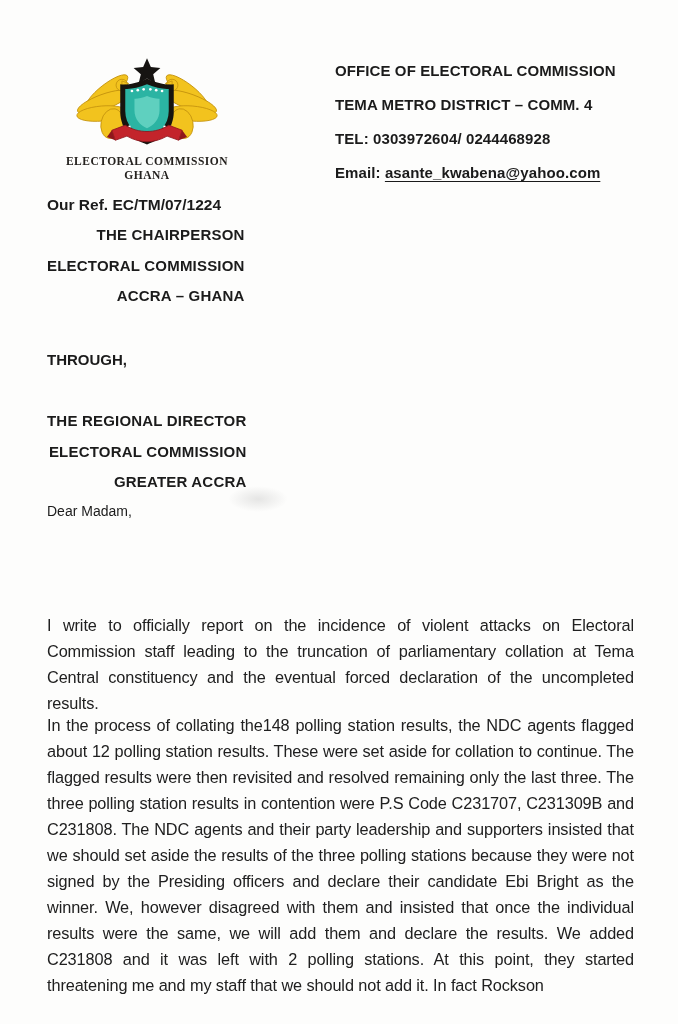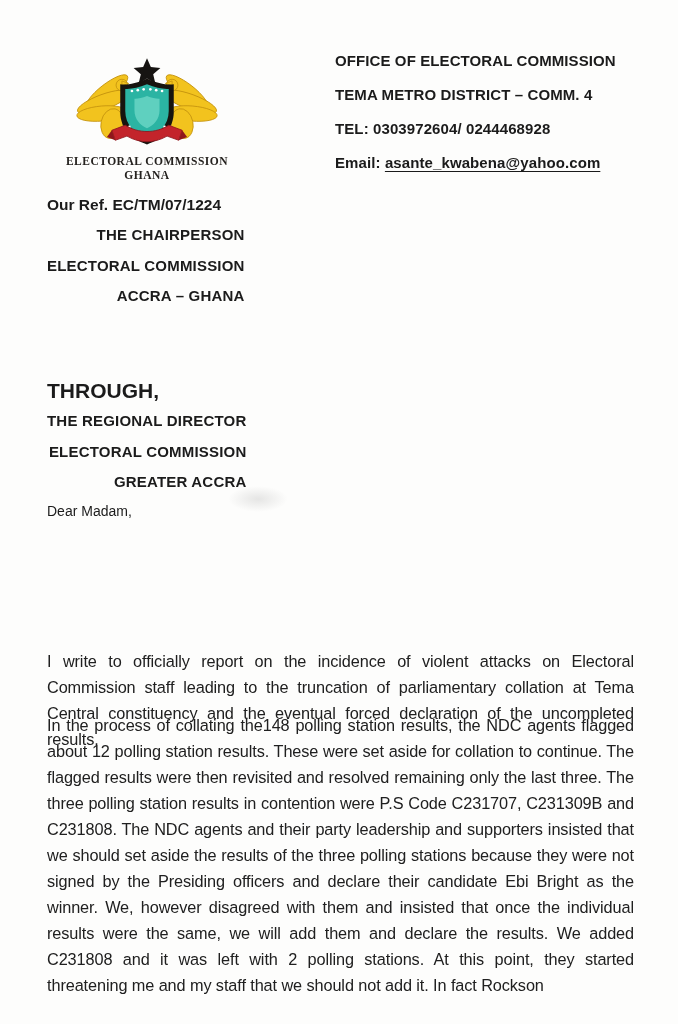--- a/index.html
+++ b/index.html
@@ -22,44 +22,44 @@
   .logo-block{position:absolute;left:58px;top:50px;width:178px;text-align:center;}
   .logo-block svg{display:block;margin:0 auto;}
   .logo-caption{
     font-family:"Liberation Serif", serif;
     font-weight:700;font-size:11.5px;line-height:14px;
     letter-spacing:.5px;color:#25221f;margin-top:2px;
   }
   .contact-block{position:absolute;left:335px;top:52px;width:300px;}
   .contact-line{
     font-weight:700;font-size:15px;line-height:17px;
-    margin-bottom:17px;white-space:nowrap;letter-spacing:.1px;
+    margin-bottom:17px;white-space:nowrap;letter-spacing:.1px;margin-top:10px;
   }
   .contact-line .email-value{text-decoration:underline;text-underline-offset:3px;}
   .contact-line sup{font-size:9px;vertical-align:super;line-height:0;}
   .our-ref{position:absolute;left:47px;top:196px;font-weight:700;font-size:15.5px;}
   
   .addr{position:absolute;left:47px;font-weight:700;font-size:15px;letter-spacing:.2px;}
   .addr .addr-line{margin-bottom:14.5px;line-height:16px;text-align:right;}
-  .through-label{position:absolute;left:47px;top:351px;font-weight:700;font-size:21px;margin-top:28px;}
+  .through-label{position:absolute;left:47px;top:351px;font-weight:700;font-size:15px;}
   .salutation{position:absolute;left:47px;top:503px;font-size:14px;font-weight:400;}
   
   .subject{
     position:absolute;left:47px;top:533px;width:587px;
     font-weight:700;font-size:15.2px;line-height:26px;
     text-align:justify;letter-spacing:-0.2px;
     text-decoration:underline;text-underline-offset:3.5px;
     text-decoration-thickness:1.5px;
   }
   .para{
     position:absolute;left:47px;width:587px;
     font-size:16.3px;line-height:26px;text-align:justify;
     color:#202020;letter-spacing:-0.1px;
   }
-  .para-1{top:648px;}
+  .para-1{top:612px;}
   .para-2{top:712px;}
 </style>
 </head>
 <body>
 
 <div class="page">
 
   <div class="smudge"></div>
 
   <div class="logo-block">

